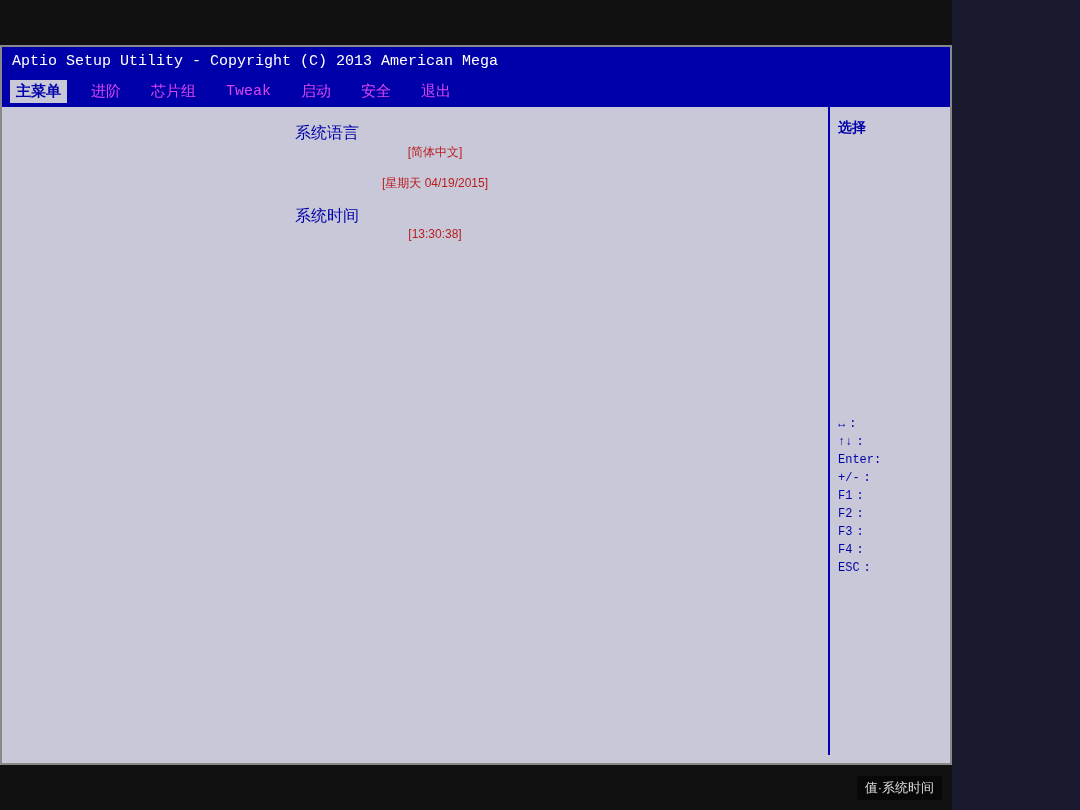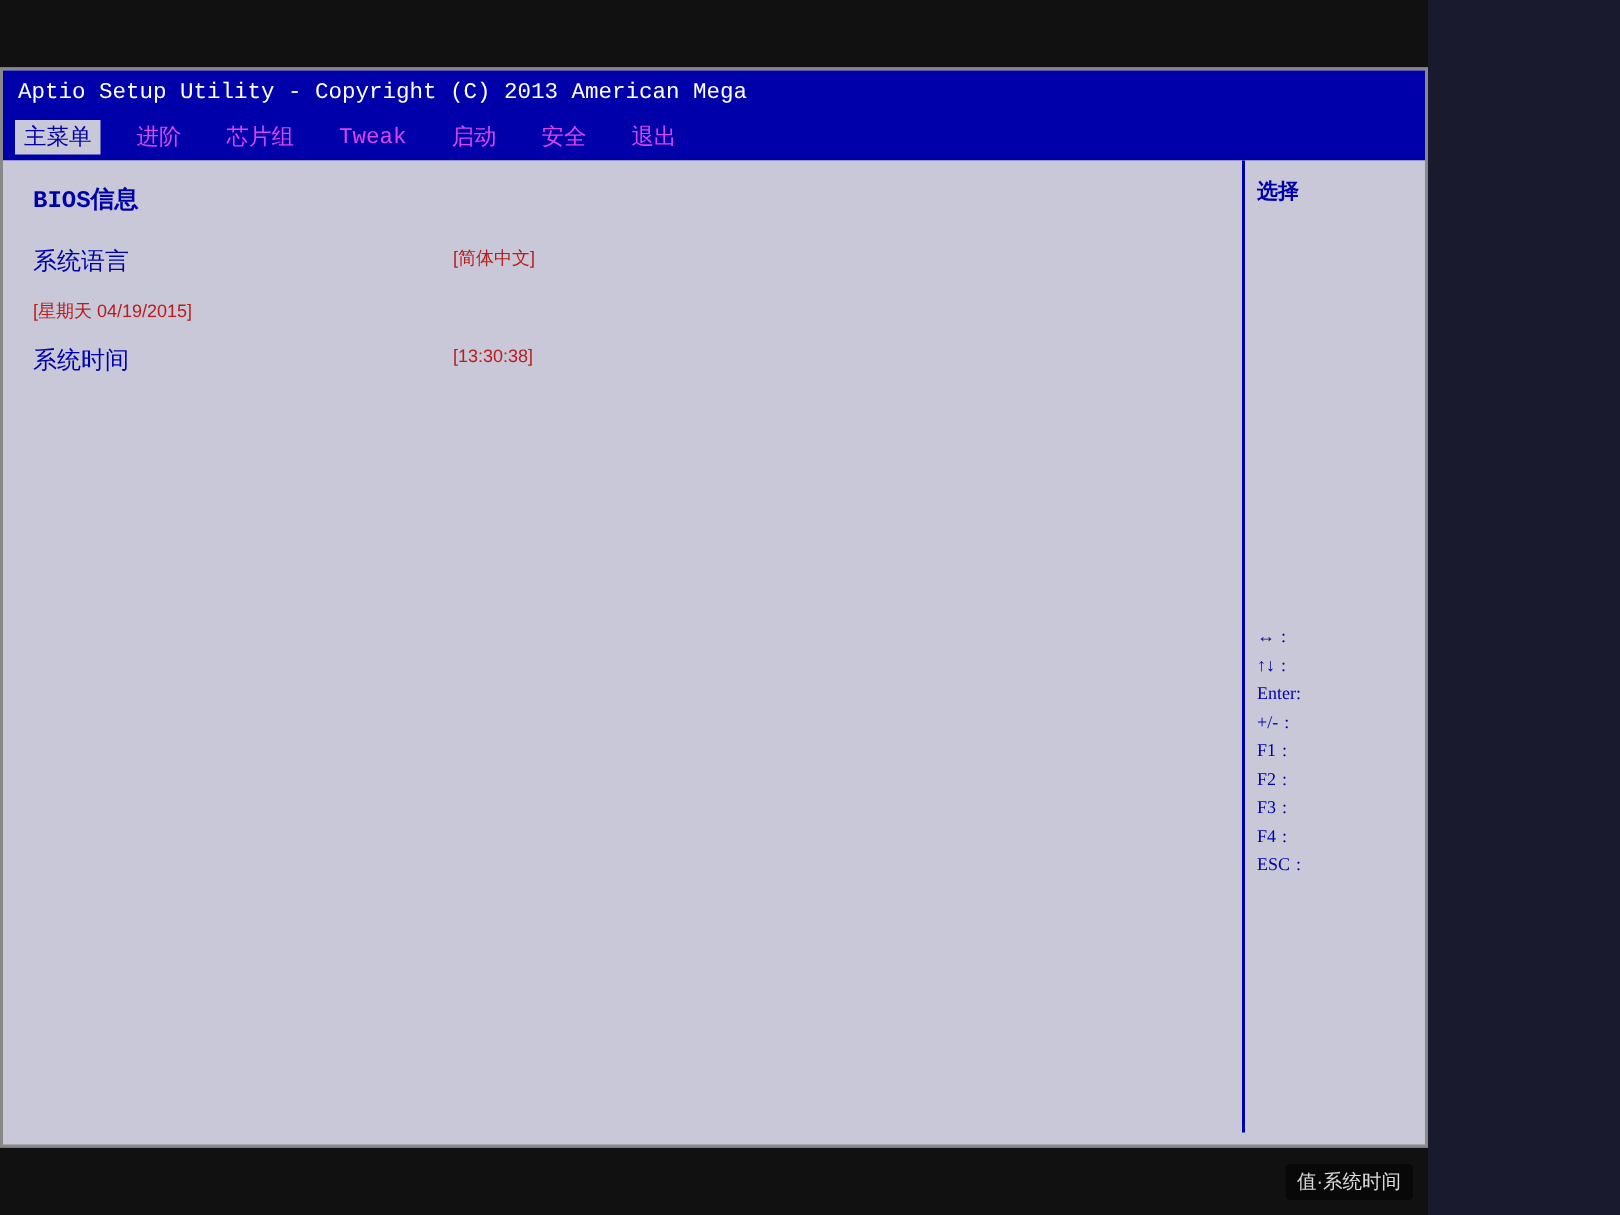--- a/index.html
+++ b/index.html
@@ -60,20 +60,21 @@
       font-size: 15px;
       cursor: pointer;
       padding: 2px 6px;
       font-family: 'Courier New', monospace;
       white-space: nowrap;
     }
 
     .nav-item.active {
       background: #c8c8d8;
       color: #0000aa;
+      font-weight: bold;
     }
 
     
     .main-content {
       display: flex;
       flex-direction: row;
       width: 100%;
       height: calc(100% - 68px);
     }
 
@@ -84,39 +85,40 @@
       border-right: 2px solid #0000aa;
       overflow: hidden;
     }
 
     .sidebar {
       width: 120px;
       background: #c8c8d8;
       padding: 12px 8px;
       display: flex;
       flex-direction: column;
-      font-family: Liberation Serif, serif;
+      font-family: Liberation Mono, monospace;
       font-size: 13px;
       color: #0000aa;
     }
 
     
     .bios-section-title {
       color: #0000aa;
       font-size: 16px;
       font-weight: bold;
       margin-bottom: 20px;
       font-family: 'Courier New', monospace;
     }
 
     .bios-row {
       display: flex;
-      flex-direction: row;
-      align-items: flex-start;
+      flex-direction: column;
+      align-items: center;
       margin-bottom: 14px;
+      margin-left: 40px;
     }
 
     .bios-label {
       color: #0000aa;
       font-size: 16px;
       font-family: 'Courier New', monospace;
       width: 280px;
       min-width: 280px;
     }
 
@@ -176,21 +178,20 @@
       <div class="nav-item">Tweak</div>
       <div class="nav-item">启动</div>
       <div class="nav-item">安全</div>
       <div class="nav-item">退出</div>
     </div>
 
     <div class="main-content">
 
       <div class="content-area">
 
-        <div class="bios-section-title">BIOS信息</div>
 
         <div class="bios-row">
           <div class="bios-label">系统语言</div>
           <div class="bios-value-bracket">[简体中文]</div>
         </div>
 
         <div class="bios-row">
           <div class="bios-value-bracket">[星期天 04/19/2015]</div>
         </div>
 

